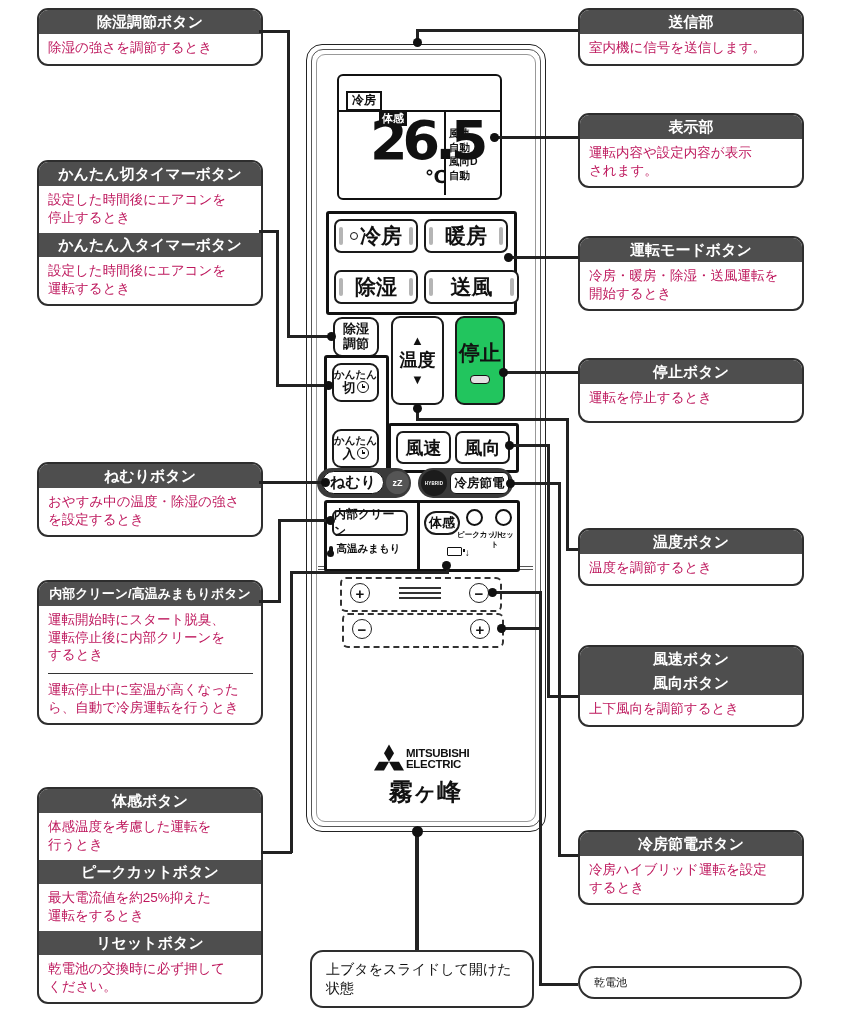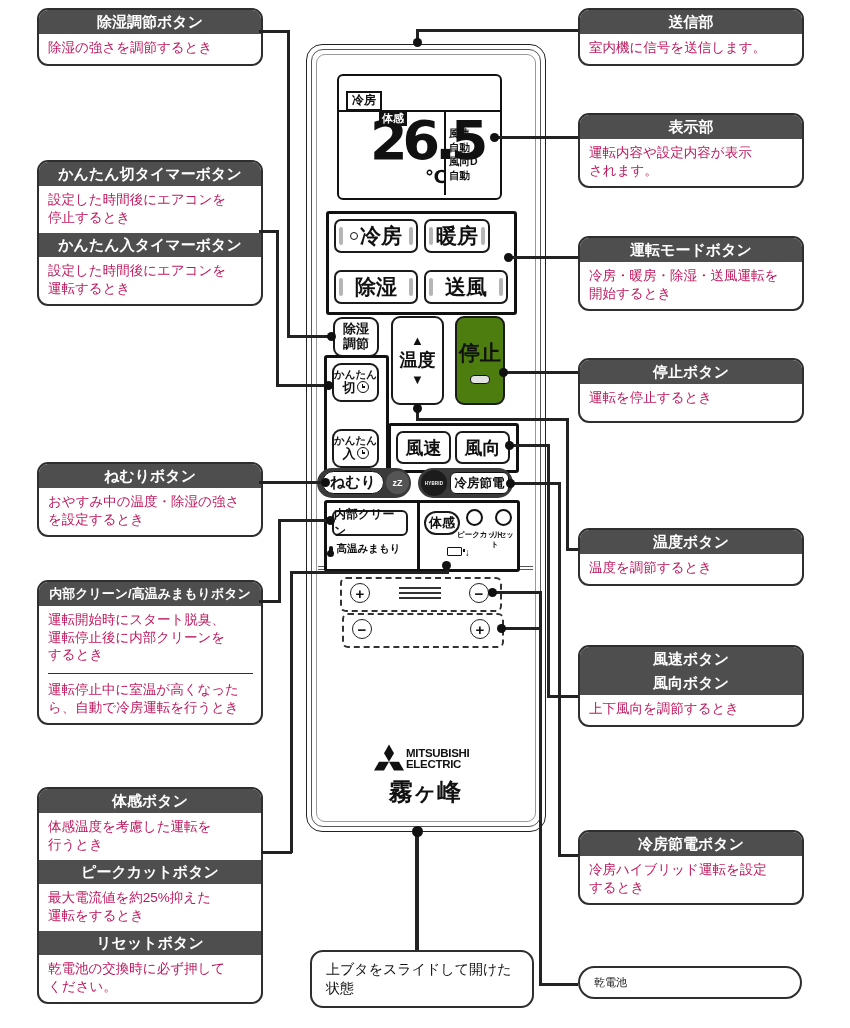--- a/index.html
+++ b/index.html
@@ -103,47 +103,47 @@
 自動</div>
   </div>
 
   <div class="grp" style="left:326px;top:211px;width:185px;height:98px;">
     <div class="btn mode-btn" style="left:5px;top:5px;width:84px;height:34px;">
       <span class="sidebar-l"></span>
       <span class="lamp-dot"></span>
       <span>冷房</span>
       <span class="sidebar-r"></span>
     </div>
-    <div class="btn mode-btn" style="left:95px;top:5px;width:66px;height:34px;">
+    <div class="btn mode-btn" style="left:95px;top:5px;width:84px;height:34px;">
       <span class="sidebar-l"></span>
       <span>暖房</span>
       <span class="sidebar-r"></span>
     </div>
     <div class="btn mode-btn" style="left:5px;top:56px;width:84px;height:34px;">
       <span class="sidebar-l"></span>
       <span>除湿</span>
       <span class="sidebar-r"></span>
     </div>
-    <div class="btn mode-btn" style="left:95px;top:56px;width:84px;height:34px;">
+    <div class="btn mode-btn" style="left:95px;top:56px;width:95px;height:34px;">
       <span class="sidebar-l"></span>
       <span>送風</span>
       <span class="sidebar-r"></span>
     </div>
   </div>
 
   <div class="btn two-line pre" style="left:333px;top:317px;width:46px;height:40px;border-radius:9px;font-size:13px;font-weight:800;">除湿
 調節</div>
 
   <div class="btn two-line" style="left:391px;top:316px;width:53px;height:89px;border-radius:9px;">
     <span style="font-size:13px;">▲</span>
     <span style="font-size:18px;font-weight:900;margin:2px 0;">温度</span>
     <span style="font-size:13px;">▼</span>
   </div>
 
-  <div class="btn" style="left:455px;top:316px;width:50px;height:89px;border-radius:9px;background:#4d7c0f;flex-direction:column;">
+  <div class="btn" style="left:455px;top:316px;width:50px;height:89px;border-radius:9px;background:#22c55e;flex-direction:column;">
     <span style="font-size:21px;font-weight:900;margin-top:2px;">停止</span>
     <span style="width:18px;height:7px;border:1.6px solid #111;border-radius:4px;background:#e2e2e2;margin-top:8px;"></span>
   </div>
 
   <div class="grp" style="left:324px;top:355px;width:59px;height:112px;">
     <div class="btn two-line" style="left:5px;top:5px;width:47px;height:39px;border-radius:9px;">
       <span style="font-size:10.5px;font-weight:800;">かんたん</span>
       <span style="font-size:13px;font-weight:800;"><span>切</span><span class="clock"></span></span>
     </div>
     <div class="btn two-line" style="left:5px;top:71px;width:47px;height:39px;border-radius:9px;">

